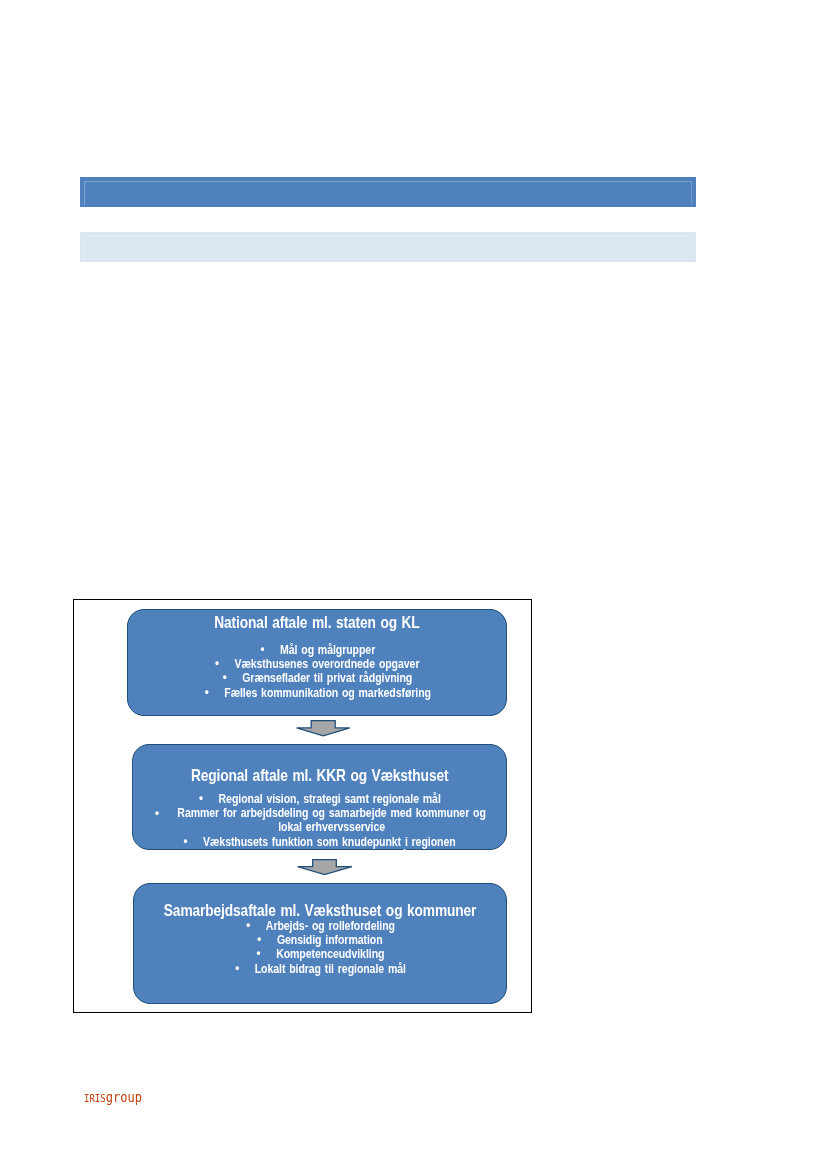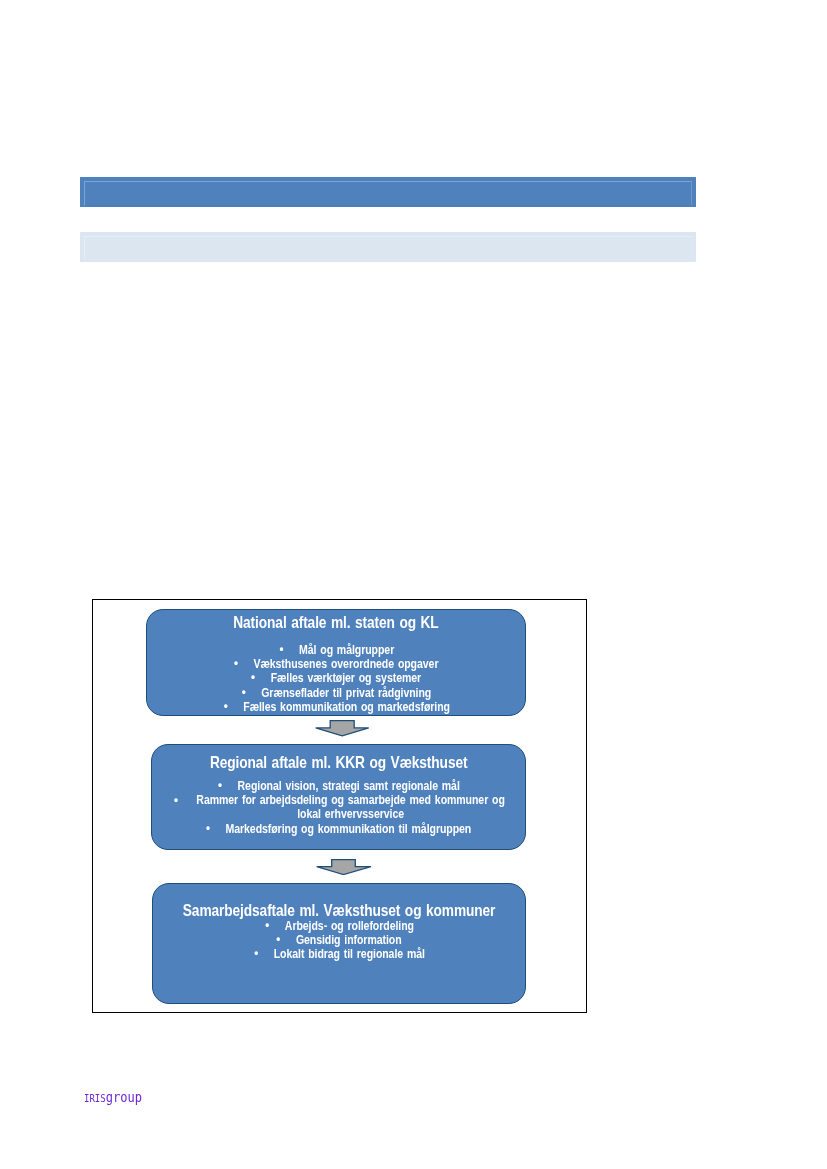--- a/index.html
+++ b/index.html
@@ -7,47 +7,47 @@
   body{width:827px;height:1169px;background:#ffffff;font-family:"Liberation Sans",sans-serif;overflow:hidden;position:relative;-webkit-font-smoothing:antialiased;}
   .page{position:absolute;left:0;top:0;width:827px;height:1169px;}
 
   
   .bar-dark{position:absolute;left:80.3px;top:177.1px;width:615.6px;height:30.4px;background:#4f81bd;box-sizing:border-box;}
   .bar-dark .inner{position:absolute;left:3.7px;top:4.4px;right:4.1px;bottom:1.6px;border:1px solid #7fa3cd;border-bottom-color:#4c7cb4;border-right-color:#6e98c7;}
   .bar-light{position:absolute;left:80.3px;top:231.6px;width:615.6px;height:30.4px;background:#dce6f1;box-sizing:border-box;}
   .bar-light .inner{position:absolute;left:3.7px;top:4.4px;right:4.1px;bottom:1.6px;border:1px solid #e7eef7;border-bottom-color:#dfe8f3;border-right-color:#dfe8f3;}
 
   
-  .diagram{position:absolute;left:92px;top:599px;width:495px;height:414px;border:1.35px solid #000;box-sizing:border-box;background:#fff;}
+  .diagram{position:absolute;left:73px;top:599px;width:459px;height:414px;border:1.35px solid #000;box-sizing:border-box;background:#fff;}
 
   .pbox{position:absolute;background:#4f81bd;border:1.2px solid #1f4e79;border-radius:17px;color:#fff;text-align:center;box-sizing:border-box;}
   .pbox h3{margin:0;font-size:16.2px;font-weight:bold;line-height:16.2px;word-spacing:1.0px;letter-spacing:-0.13px;}
   .pbox h3 > span{display:inline-block;transform:scaleX(0.849);transform-origin:center;}
   .pbox ul{margin:0;padding:0;list-style:none;}
   .pbox li{font-size:12.3px;font-weight:bold;line-height:14.4px;white-space:nowrap;height:14.4px;word-spacing:1.15px;letter-spacing:-0.085px;}
   .pbox li > .row{display:inline-block;vertical-align:top;transform:scaleX(0.858);transform-origin:center top;white-space:nowrap;line-height:14.4px;}
   .bul{display:inline-block;width:22.8px;text-align:left;font-size:13.4px;position:relative;top:-1.0px;}
   .btxt{display:inline-block;}
   .pbox li.wrapline{white-space:normal;height:28.8px;}
   .pbox li.wrapline > .row{display:block;position:relative;white-space:normal;vertical-align:top;transform-origin:left top;margin-left:21.5px;width:387.8px;}
   .pbox li.wrapline .bul{position:absolute;left:0;top:-0.4px;width:22.8px;}
   .wrapbox{display:inline-block;margin-left:22.8px;width:366px;white-space:normal;text-align:center;vertical-align:top;}
 
   .bartext{position:absolute;left:12px;top:6px;font-size:13px;color:#ffffff;}
   .arrow{position:absolute;}
   
   .box1{left:53.4px;top:8.5px;width:380px;height:107px;padding-top:4.8px;}
-  .box2{left:58.4px;top:144.0px;width:375px;height:106px;padding-top:9px;}
+  .box2{left:58.4px;top:144.0px;width:375px;height:106px;padding-top:22px;}
   .box3{left:59.4px;top:283.4px;width:374px;height:121px;padding-top:18px;}
   .box1 ul{margin-top:12px;}
   .box2 ul{margin-top:8.4px;}
   .box3 ul{margin-top:0;}
   .arrow1{left:221.6px;top:120.2px;}
   .arrow2{left:223.3px;top:259.0px;}
-  .footer-logo{position:absolute;left:84.3px;top:1090.9px;font-family:"DejaVu Sans Mono",monospace;font-size:13.2px;line-height:13px;color:#6d28d9;}
+  .footer-logo{position:absolute;left:84.3px;top:1090.9px;font-family:"DejaVu Sans Mono",monospace;font-size:13.2px;line-height:13px;color:#c2410c;}
   .footer-logo .lg{display:inline-block;transform:scaleX(0.913);transform-origin:left top;white-space:nowrap;}
   .footer-logo .lg .sc{font-size:9.9px;}
 </style>
 </head>
 <body>
 
 <div class="page">
   <div class="bar-dark">
       <div class="inner"></div>
       <span class="bartext"></span>
@@ -56,49 +56,50 @@
       <div class="inner"></div>
       <span class="bartext"></span>
     </div>
   <div class="diagram" id="diagram">
 
     <div class="pbox box1">
       <h3><span>National aftale ml. staten og KL</span></h3>
       <ul>
         <li class="bi"><span class="row"><span class="bul">•</span><span class="btxt">Mål og målgrupper</span></span></li>
         <li class="bi"><span class="row"><span class="bul">•</span><span class="btxt">Væksthusenes overordnede opgaver</span></span></li>
-        <li class="bi"><span class="row"><span class="bul">•</span><span class="btxt">Fælles værktøjer og systemer</span></span></li>
         <li class="bi"><span class="row"><span class="bul">•</span><span class="btxt">Grænseflader til privat rådgivning</span></span></li>
         <li class="bi"><span class="row"><span class="bul">•</span><span class="btxt">Fælles kommunikation og markedsføring</span></span></li>
       </ul>
     </div>
 
     <svg class="arrow arrow1" width="54.4" height="16.6" viewBox="0 0 54.4 16.6">
       <path d="M15.2 0.65 L39.2 0.65 L39.2 7.95 L53.75 7.95 L27.2 15.95 L0.65 7.95 L15.2 7.95 Z" fill="#a6a6a6" stroke="#1f4e79" stroke-width="1.3" stroke-linejoin="miter"></path>
     </svg>
 
     <div class="pbox box2">
       <h3><span>Regional aftale ml. KKR og Væksthuset</span></h3>
       <ul>
         <li class="bi"><span class="row"><span class="bul">•</span><span class="btxt">Regional vision, strategi samt regionale mål</span></span></li>
         <li class="bi wrapline">
             <span class="row"><span class="bul">•</span><span class="btxt wrapbox">Rammer for arbejdsdeling og samarbejde med kommuner og lokal erhvervsservice</span></span>
           </li>
+        <li class="bi"><span class="row"><span class="bul">•</span><span class="btxt">Væksthusets funktion som knudepunkt i regionen</span></span></li>
         <li class="bi"><span class="row"><span class="bul">•</span><span class="btxt">Markedsføring og kommunikation til målgruppen</span></span></li>
       </ul>
     </div>
 
     <svg class="arrow arrow2" width="55.6" height="16.2" viewBox="0 0 55.6 16.2">
       <path d="M15.7 0.65 L39.3 0.65 L39.3 7.55 L54.95 7.55 L27.5 15.55 L0.65 7.55 L15.7 7.55 Z" fill="#a6a6a6" stroke="#1f4e79" stroke-width="1.3" stroke-linejoin="miter"></path>
     </svg>
 
     <div class="pbox box3">
       <h3><span>Samarbejdsaftale ml. Væksthuset og kommuner</span></h3>
       <ul>
         <li class="bi"><span class="row"><span class="bul">•</span><span class="btxt">Arbejds- og rollefordeling</span></span></li>
         <li class="bi"><span class="row"><span class="bul">•</span><span class="btxt">Gensidig information</span></span></li>
+        <li class="bi"><span class="row"><span class="bul">•</span><span class="btxt">Kompetenceudvikling</span></span></li>
         <li class="bi"><span class="row"><span class="bul">•</span><span class="btxt">Lokalt bidrag til regionale mål</span></span></li>
       </ul>
     </div>
 
   </div>
   <div class="footer-logo"><span class="lg"><span class="sc">IRIS</span><span class="lw">group</span></span></div>
 </div>
 
 </body></html>

